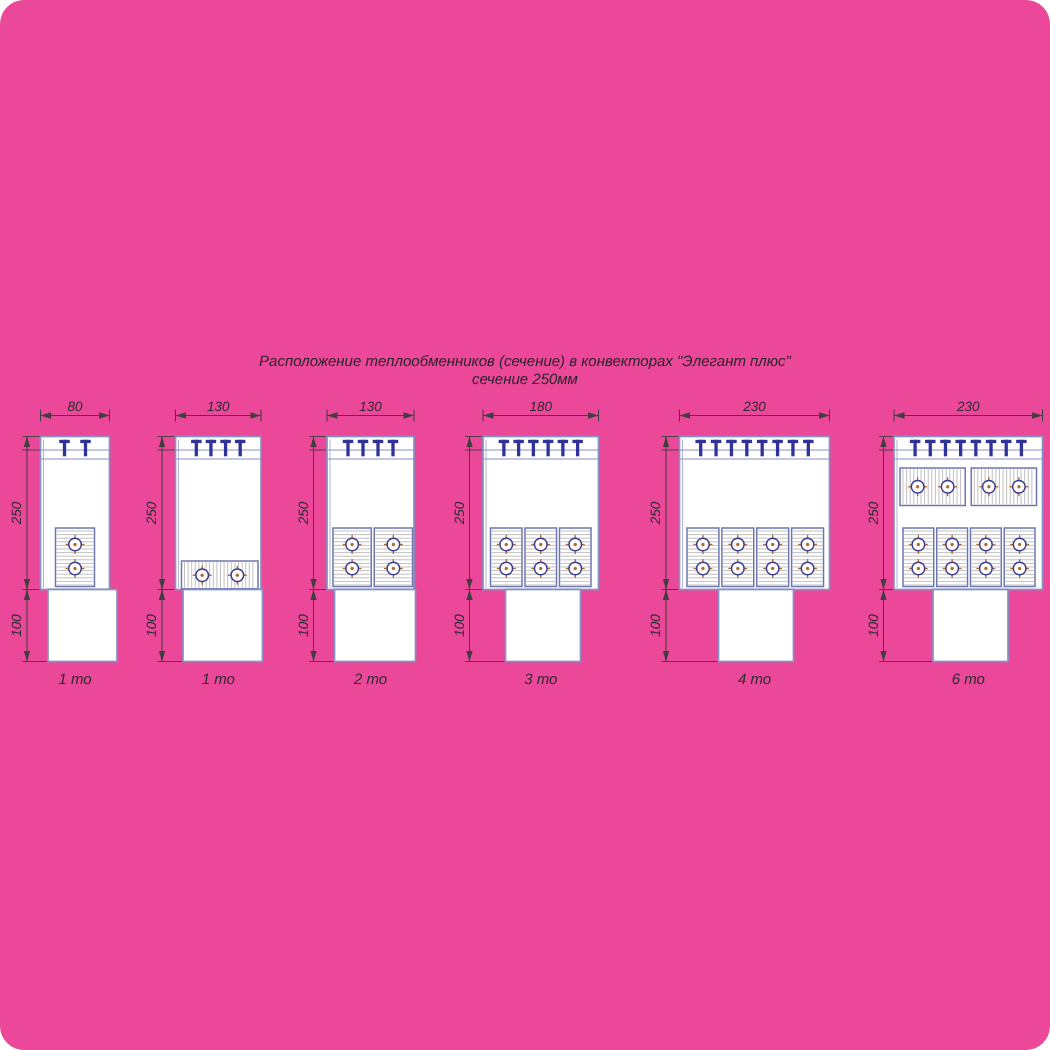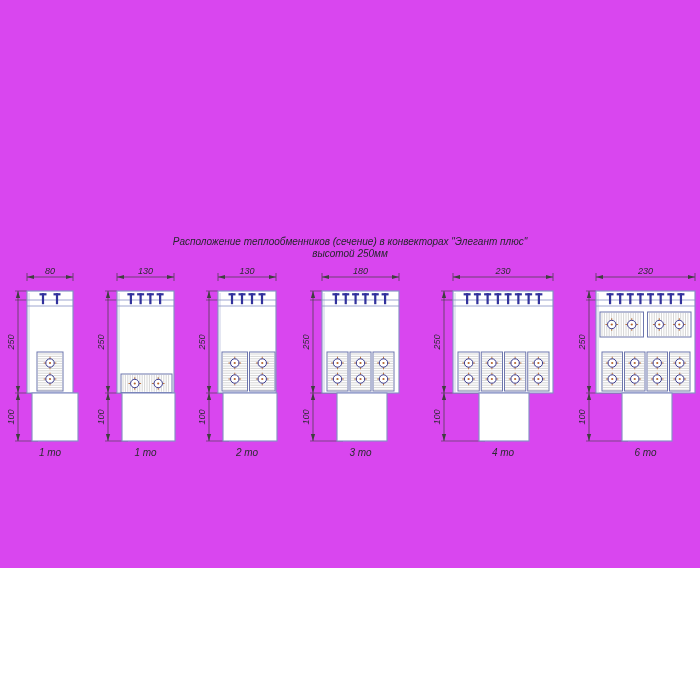--- a/index.html
+++ b/index.html
@@ -1,28 +1,28 @@
 <!DOCTYPE html>
 <html><head>
 <meta charset="utf-8">
 <style>
   html,body{margin:0;padding:0;background:#fff;}
-  #stage{position:relative;width:700px;height:568px;background:#d946ef;overflow:hidden;
-         font-family:"Liberation Sans", sans-serif;}
+  #stage{position:relative;width:700px;height:700px;background:#ec4899;overflow:hidden;
+         font-family:"Liberation Sans", sans-serif;border-radius:16px;}
   .title-block{position:absolute;left:0;top:236px;width:700px;text-align:center;
                color:#26262c;font-style:italic;font-size:10px;line-height:11.5px;}
   svg text{font-family:"Liberation Sans", sans-serif;font-style:italic;}
 </style>
 </head>
 <body>
 
 <div id="stage">
   <div class="title-block">
     <div>Расположение теплообменников (сечение) в конвекторах "Элегант плюс"</div>
-    <div>высотой 250мм</div>
+    <div>сечение 250мм</div>
   </div>
   <svg id="cv" width="700" height="700" viewBox="0 0 700 700">
       <g>
         <line x1="27" y1="281" x2="27" y2="273" stroke="#3f3f3f" stroke-width="0.7"></line>
         <line x1="73" y1="281" x2="73" y2="273" stroke="#3f3f3f" stroke-width="0.7"></line>
         <line x1="27" y1="277" x2="73" y2="277" stroke="#3f3f3f" stroke-width="0.7"></line>
         <polygon points="34,274.9 34,279.1 27,277" fill="#3f3f3f"></polygon>
         <polygon points="66,274.9 66,279.1 73,277" fill="#3f3f3f"></polygon>
         <text x="50" y="274" font-size="9" fill="#2b2b30" text-anchor="middle">80</text>
         <line x1="18" y1="291" x2="18" y2="441" stroke="#3f3f3f" stroke-width="0.7"></line>

